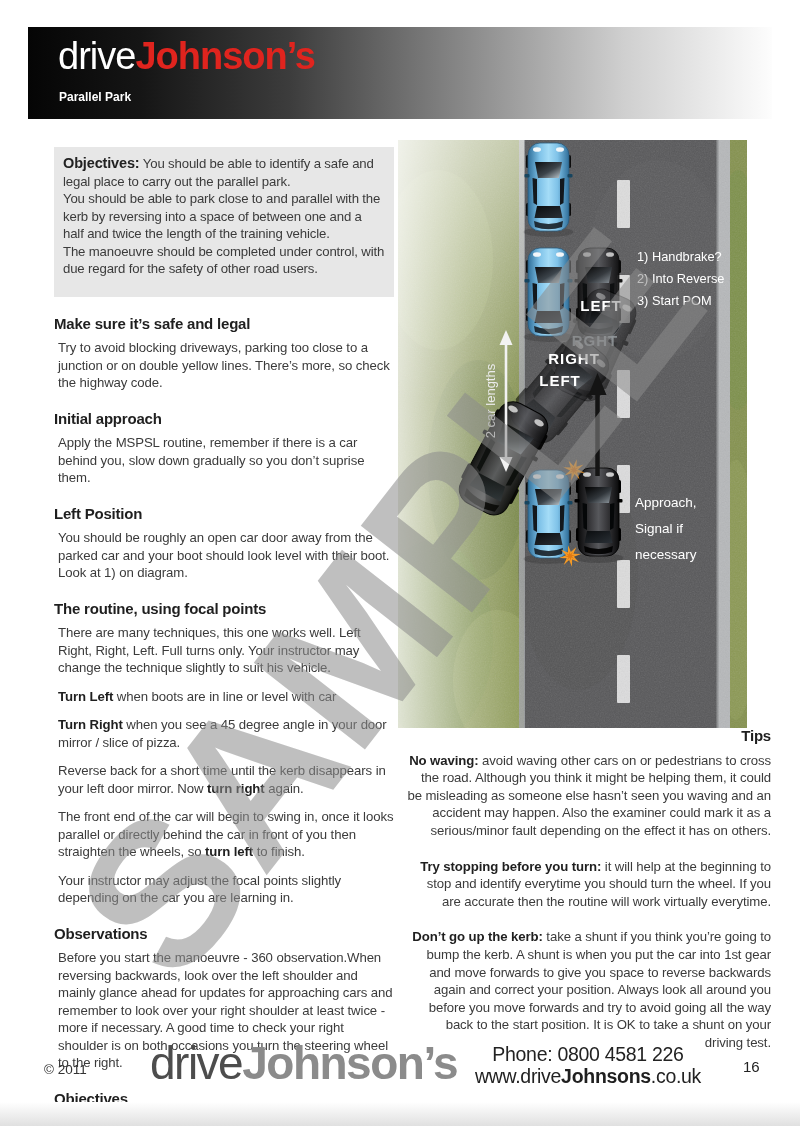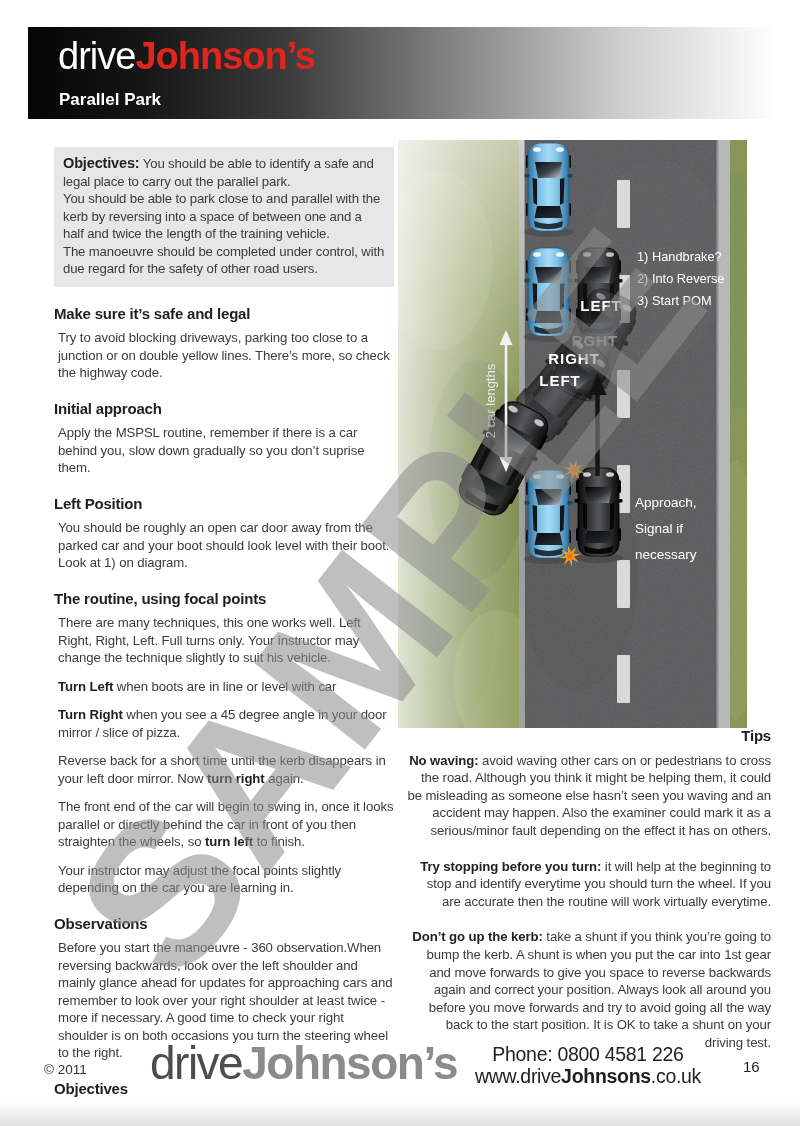--- a/index.html
+++ b/index.html
@@ -6,24 +6,24 @@
   .page{position:relative;width:800px;height:1126px;background:#fff;overflow:hidden;
         font-family:"Liberation Sans",sans-serif;color:#3b3b3b;}
   .page-bottom-shade{position:absolute;left:0;bottom:0;width:100%;height:24px;
         background:linear-gradient(#ffffff,#e0e0e0);}
   
   .header{position:absolute;left:28px;top:27px;width:744px;height:92px;
         background:linear-gradient(90deg,#050505 0%,#151515 15%,#3c3c3c 35%,#8d8d8d 60%,#cfcfcf 80%,#fdfdfd 100%);}
   .logo{position:absolute;left:30px;top:8px;font-size:38px;letter-spacing:-1px;white-space:nowrap;}
   .logo-drive{color:#ffffff;}
   .logo-johnsons{color:#e0241e;font-weight:bold;}
-  .header-sub{position:absolute;left:31px;top:63px;font-size:17px;font-weight:bold;color:#ffffff;}
+  .header-sub{position:absolute;left:31px;top:63px;font-size:12px;font-weight:bold;color:#ffffff;}
   
   .col-left{position:absolute;left:54px;top:147px;width:340px;font-size:13.2px;line-height:17.5px;letter-spacing:-0.1px;}
-  .objectives{background:#e7e7e7;padding:8px 9px 9px 9px;margin-bottom:10px;letter-spacing:-0.15px;}
+  .objectives{background:#e7e7e7;padding:8px 9px 19px 9px;margin-bottom:10px;letter-spacing:-0.15px;}
   .obj-label{font-weight:bold;font-size:14.5px;color:#222;}
   .h{font-size:15px;font-weight:bold;color:#1f1f1f;margin:18px 0 7px 0;letter-spacing:-0.2px;}
   .col-left p, .col-tips p{margin:0 0 11px 4px;}
   b{color:#1f1f1f;}
   
   .col-tips{position:absolute;left:405px;top:727px;width:366px;font-size:13.2px;line-height:17.6px;letter-spacing:-0.1px;text-align:right;}
   .col-tips .h{margin-top:0;}
   .tip{margin:0 0 18px 0 !important;}
   
   .diagram{position:absolute;left:398px;top:140px;width:349px;height:588px;}

